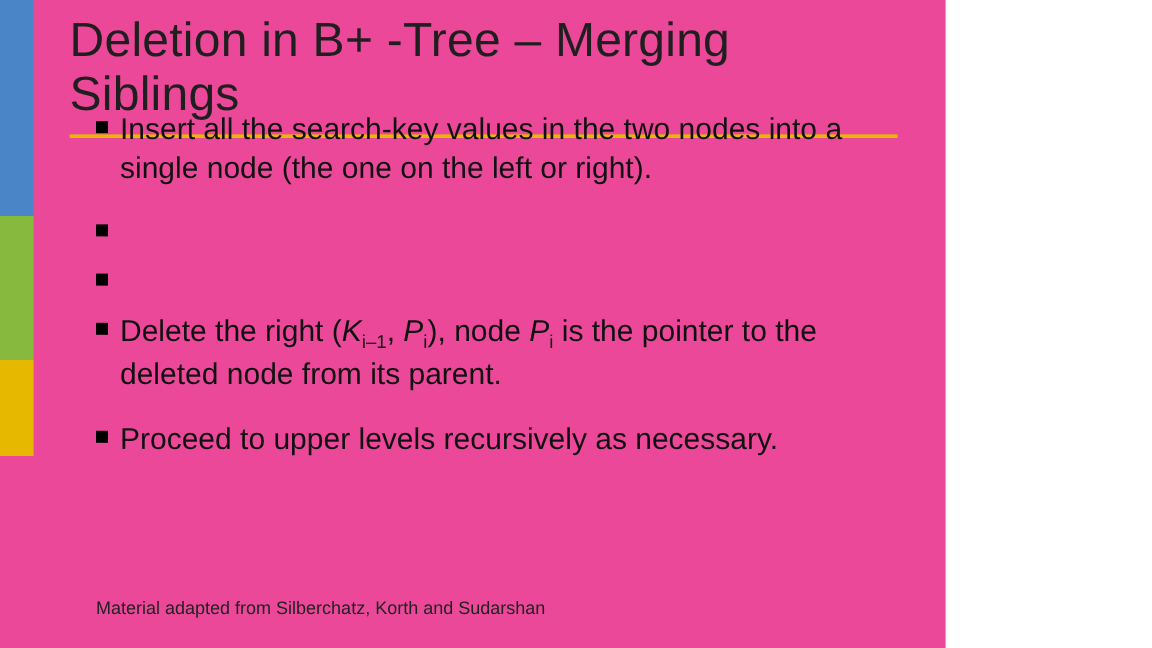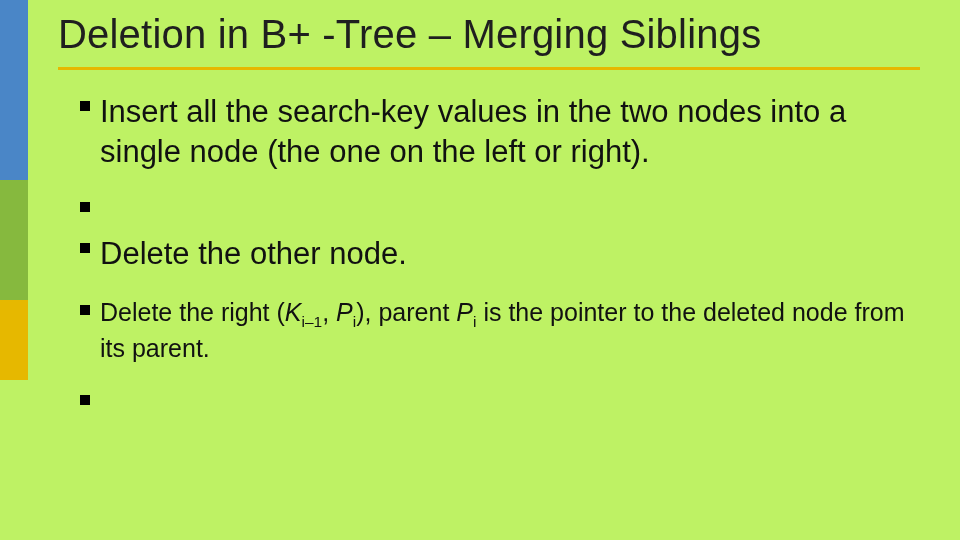--- a/index.html
+++ b/index.html
@@ -1,17 +1,17 @@
 <!DOCTYPE html>
 <html><head>
 <meta charset="utf-8">
 <style>
   * { margin: 0; padding: 0; box-sizing: border-box; }
   html, body { width: 960px; height: 540px; background: #fff; font-family: Arial, Helvetica, sans-serif; }
-  .slide { position: relative; width: 960px; height: 540px; background: #bef264; overflow: hidden; }
+  .slide { position: relative; width: 788px; height: 540px; background: #ec4899; overflow: hidden; }
   .accent-blue  { position: absolute; left: 0; top: 0;    width: 28px; height: 180px; background: #4a86c7; }
   .accent-green { position: absolute; left: 0; top: 180px; width: 28px; height: 120px; background: #86b93e; }
   .accent-yellow{ position: absolute; left: 0; top: 300px; width: 28px; height: 80px;  background: #e6b800; }
   .title-wrap {
     position: absolute;
     left: 58px;
     top: 12px;
     right: 40px;
     border-bottom: 3px solid #e6b800;
     padding-bottom: 10px;
@@ -36,21 +36,21 @@
   }
   .bullet .sq {
     flex: 0 0 auto;
     width: 10px;
     height: 10px;
     background: #000;
     margin-top: 9px;
     margin-right: 10px;
   }
   .bullet .txt {
-    font-size: 31px;
+    font-size: 25px;
     color: #111;
   }
   .pair-line .txt {
     font-size: 25px;
   }
   .ital { font-style: italic; }
   .sub { font-size: 0.62em; vertical-align: sub; }
   .footer {
     position: absolute;
     left: 80px;
@@ -78,30 +78,31 @@
       <span class="sq"></span>
       <span class="txt">Insert all the search-key values in the two nodes into a single node (the one on the left or right).</span>
     </div>
 
     <div class="bullet">
       <span class="sq"></span>
     </div>
 
     <div class="bullet">
       <span class="sq"></span>
-      <span class="txt">Delete the other node.</span>
     </div>
 
     <div class="bullet pair-line">
       <span class="sq"></span>
       <span class="txt">
-        <span>Delete the right (</span><span class="ital">K</span><span class="sub">i–1</span><span>, </span><span class="ital">P</span><span class="sub">i</span><span>), parent </span><span class="ital">P</span><span class="sub">i</span><span> is the pointer to the deleted node from its parent.</span>
+        <span>Delete the right (</span><span class="ital">K</span><span class="sub">i–1</span><span>, </span><span class="ital">P</span><span class="sub">i</span><span>), node </span><span class="ital">P</span><span class="sub">i</span><span> is the pointer to the deleted node from its parent.</span>
       </span>
     </div>
 
     <div class="bullet">
       <span class="sq"></span>
+      <span class="txt">Proceed to upper levels recursively as necessary.</span>
     </div>
 
   </div>
 
+  <div class="footer">Material adapted from Silberchatz, Korth and Sudarshan</div>
 
 </div>
 
 </body></html>

